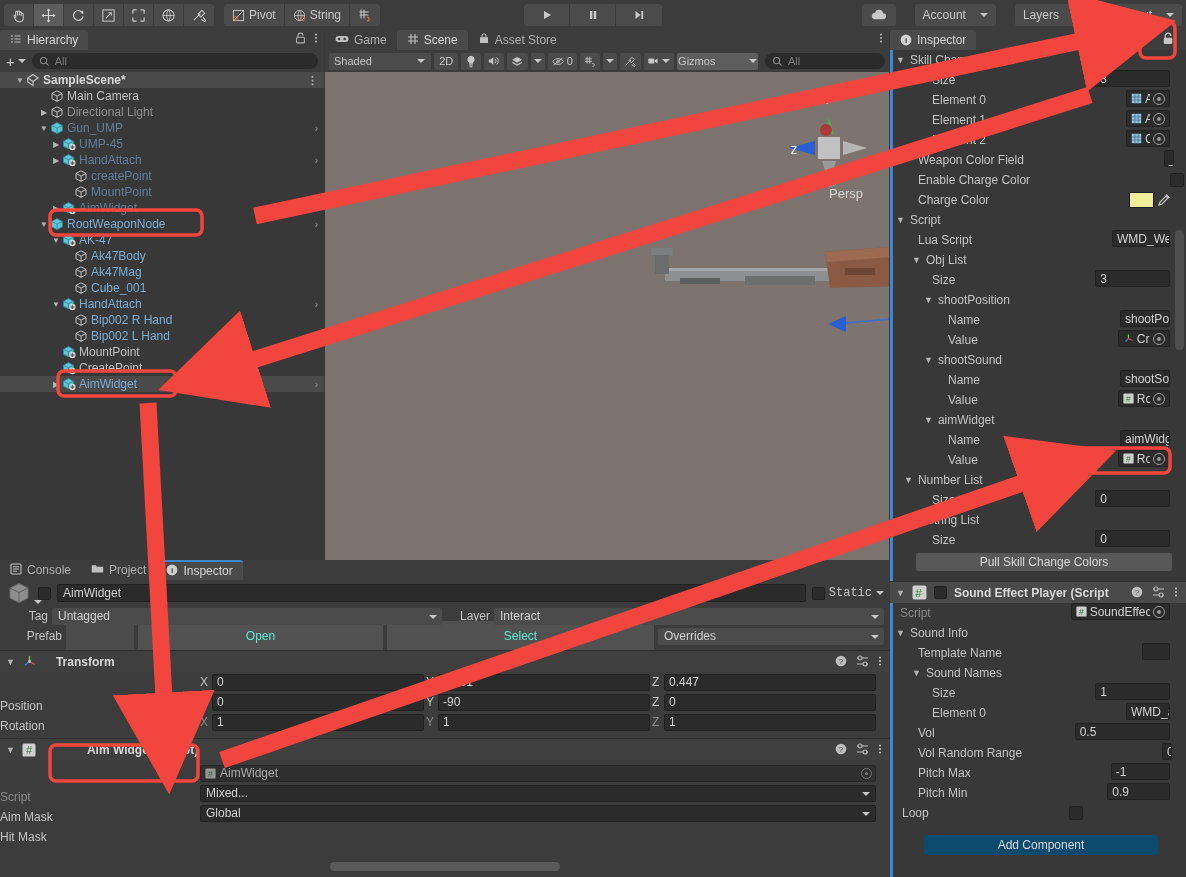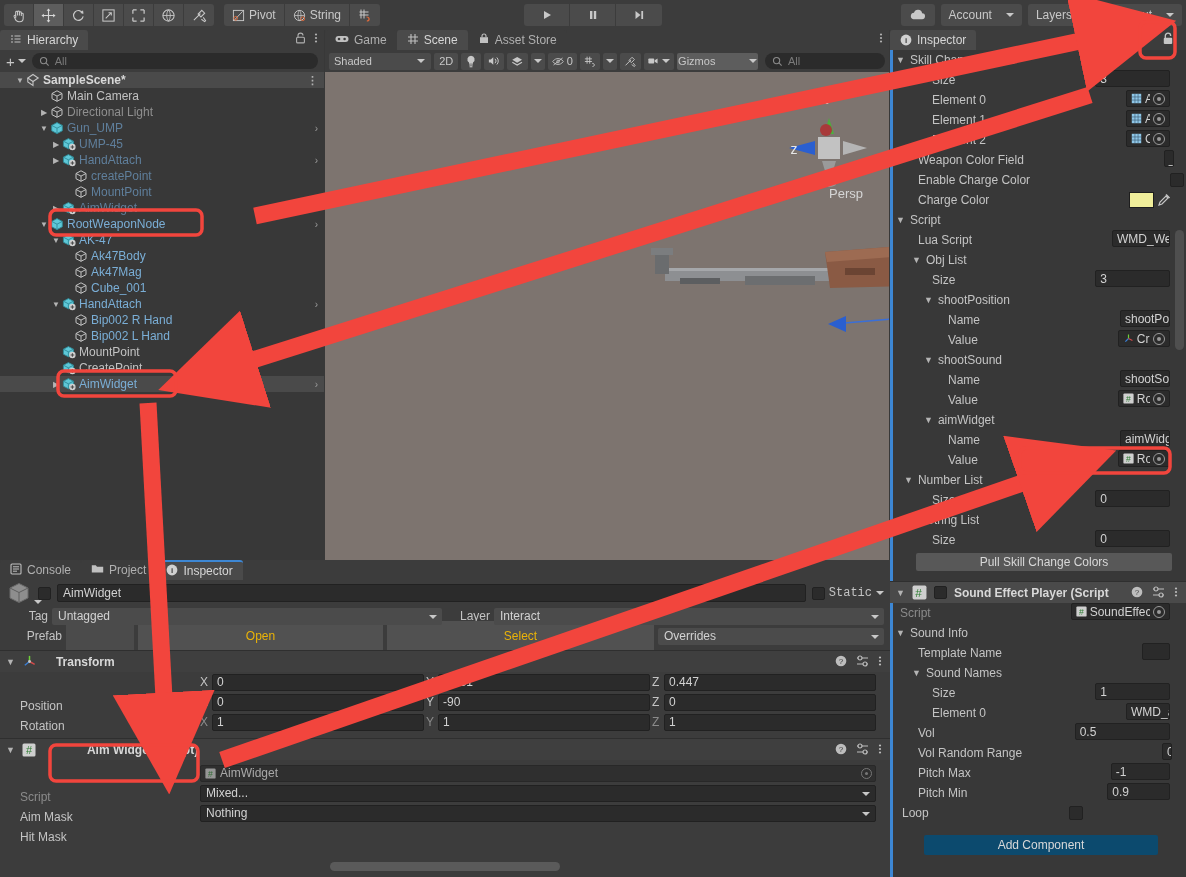--- a/index.html
+++ b/index.html
@@ -33,21 +33,21 @@
     height:22px; display:flex; align-items:center; gap:4px; padding:0 8px;
     background:#4b4b4b; color:#c8c8c8; font-size:12px;
   }
   .pill.first{ border-radius:3px 0 0 3px;}
   .pill.last{ border-radius:0 3px 3px 0;}
   .pill + .pill{ border-left:1px solid #3c3c3c;}
 
   #playgrp{ position:absolute; left:50%; transform:translateX(-50%); display:flex; }
   #playgrp .tbtn{ width:46px; }
 
-  #rightgrp{ position:absolute; right:4px; display:flex; align-items:flex-start; gap:6px;padding-left:24px; }
+  #rightgrp{ position:absolute; right:4px; display:flex; align-items:flex-start; gap:19px;padding-left:24px; }
   .rbtn{
     height:22px; background:#4b4b4b; border-radius:3px; color:#c8c8c8;
     display:flex; align-items:center; padding:0 8px; gap:14px; font-size:12px;
   }
   .cloudbtn{ width:34px; justify-content:center; padding:0; gap:0;}
   .caret{ width:0;height:0;border-left:4px solid transparent;border-right:4px solid transparent;border-top:4px solid #c8c8c8; }
 
   
   .panel{ background:#383838; }
   .tabbar{ height:20px; background:#3c3c3c; display:flex; align-items:flex-end; position:relative; }
@@ -94,27 +94,27 @@
   #binspBody{ position:relative; height:297px; overflow:hidden; background:#3c3c3c;}
   .hdrRow{ display:flex; align-items:center; height:26px; padding:0 6px; gap:6px; }
   .cubeicon{ width:26px; height:26px; }
   .cb{ width:13px; height:13px; background:#2b2b2b; border:1px solid #212121; border-radius:2px; flex:0 0 13px; }
   .nameinput{ flex:1; height:18px; background:#2b2b2b; border:1px solid #212121; border-radius:2px; color:#d2d2d2; display:flex; align-items:center; padding:0 5px; font-size:12px;}
   .staticbox{ display:flex; align-items:center; gap:4px; color:#c4c4c4; font-size:12px;font-family:Liberation Mono, monospace;}
   .row2{ display:flex; align-items:center; height:20px; padding:0 6px; gap:4px; }
   .lbl{ color:#c4c4c4; font-size:12px;}
   .dd{ height:17px; background:#4b4b4b; border-radius:2px; display:flex; align-items:center; padding:0 6px; color:#d2d2d2; font-size:12px; position:relative;}
   .dd .caret{ position:absolute; right:5px; top:7px;}
-  .btnflat{ height:30px; background:#515151; display:flex; align-items:center; justify-content:center; color:#eab308; font-size:12px;}
+  .btnflat{ height:30px; background:#515151; display:flex; align-items:center; justify-content:center; color:#5eead4; font-size:12px;}
   .compHdr{ height:22px; background:#3f3f3f; display:flex; align-items:center; gap:7px; padding:0 6px; border-top:1px solid #2f2f2f; position:relative;}
   .compHdr .tri{ color:#b4b4b4; font-size:9px;}
   .compTitle{ font-weight:bold; color:#d8d8d8; font-size:12px;}
   .compIcons{ position:absolute; right:8px; display:flex; gap:9px; align-items:center; color:#bdbdbd; font-size:11px;}
   .vrow{ display:flex; align-items:center; height:20px; font-size:12px; }
-  .vlabel{ width:200px; padding-left:20px; color:#c4c4c4;margin-top:48px; }
+  .vlabel{ width:200px; color:#c4c4c4;margin-top:48px; }
   .vlabel.dim{ color:#8b8b8b; }
   .xyz{ flex:1; display:flex; gap:2px; padding-right:14px;}
   .ax{ flex:1; display:flex; align-items:center; gap:4px;}
   .ax span.k{ color:#c4c4c4; width:8px;}
   .ax span.k.dim{ color:#8b8b8b;}
   .fld{ flex:1; height:17px; background:#2b2b2b; border:1px solid #212121; border-radius:2px; color:#d2d2d2; display:flex; align-items:center; padding:0 4px; }
   .objfld{ flex:1; height:17px; background:#2b2b2b; border:1px solid #212121; border-radius:2px; display:flex; align-items:center; padding:0 4px; gap:4px; position:relative; color:#d2d2d2; overflow:hidden;}
   .objfld .dot{ position:absolute; right:3px; width:11px; height:11px; border-radius:50%; border:1px solid #8d8d8d;}
   .objfld .dot i{ position:absolute; left:3px; top:3px; width:3px; height:3px; border-radius:50%; background:#8d8d8d;}
   .ddwide{ flex:1; height:17px; background:#2b2b2b; border:1px solid #212121; border-radius:2px; display:flex; align-items:center; padding:0 5px; color:#d2d2d2; position:relative;}
@@ -862,21 +862,21 @@
             <div class="ddwide">
               <span>Mixed...</span>
               <span class="caret"></span>
             </div>
           </div>
         </div>
         <div class="vrow">
           <span class="vlabel">Hit Mask</span>
           <div class="xyz">
             <div class="ddwide">
-              <span>Nothing</span>
+              <span>Global</span>
               <span class="caret"></span>
             </div>
           </div>
         </div>
       </div>
 
     <div class="scrollbar-h" style="left:330px;bottom:6px;width:230px"></div>
   </div>
 </div>
 

